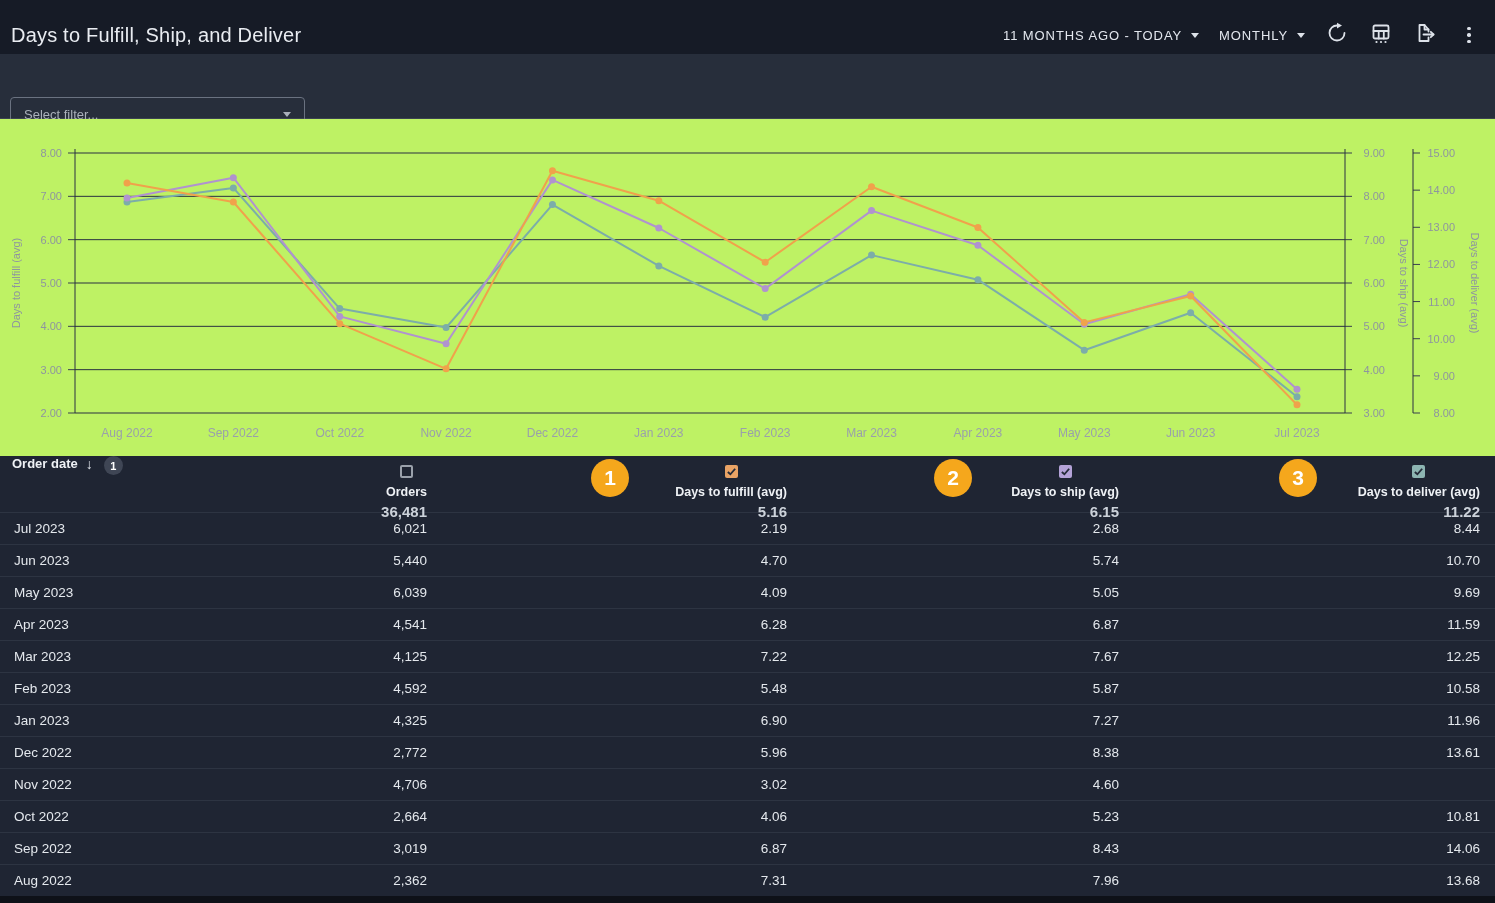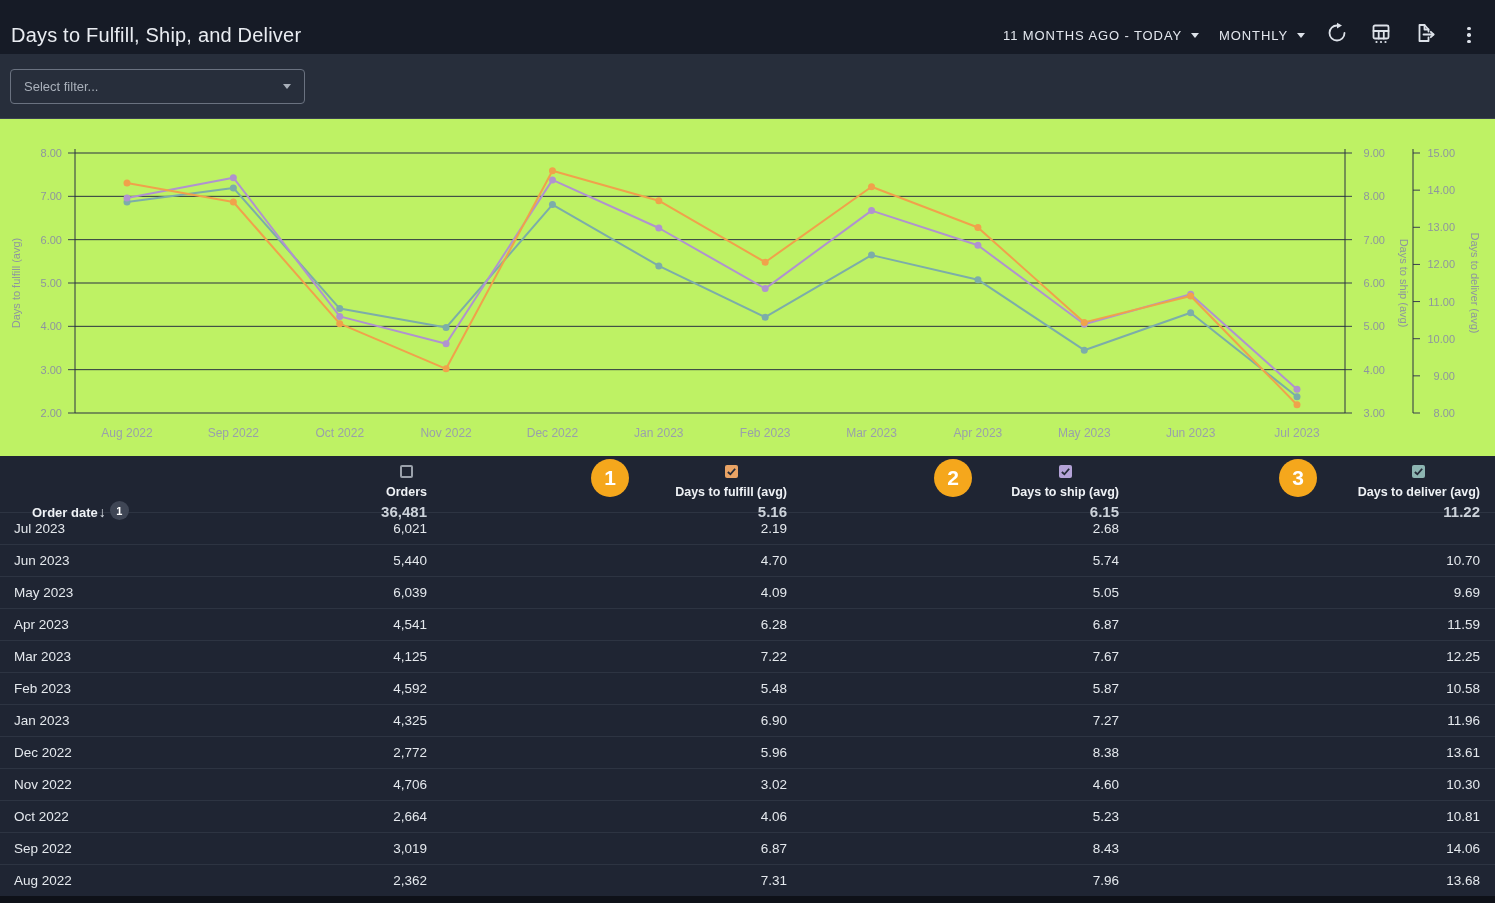--- a/index.html
+++ b/index.html
@@ -8,28 +8,28 @@
   .page-title { font-size:20px; color:#e9ecf1; font-weight:400; letter-spacing:0.2px; }
   .controls { display:flex; align-items:center; gap:20px; color:#e3e7ee; }
   .ctrl-text { font-size:13px; font-weight:400; letter-spacing:0.9px; display:flex; align-items:center; gap:9px; cursor:pointer; white-space:nowrap; }
   .caret { width:0; height:0; border-left:4.5px solid transparent; border-right:4.5px solid transparent; border-top:5.5px solid #dde2e9; }
   .icon-btn { width:24px; height:24px; display:flex; align-items:center; justify-content:center; cursor:pointer; }
   .icon-btn svg { stroke:#dde2e9; fill:none; stroke-width:1.8; stroke-linecap:round; stroke-linejoin:round; }
   .kebab { display:flex; flex-direction:column; gap:3px; align-items:center; }
   .kebab i { width:3.5px; height:3.5px; border-radius:50%; background:#dde2e9; }
 
   .filter-bar { height:65px; background:#272e3b; border-bottom:1px solid #3b4251; padding:15px 0 0 10px; }
-  .select { width:295px; height:35px; border:1px solid #6a7280; border-radius:4px; display:flex; align-items:center; justify-content:space-between; padding:0 13px; color:#a9b0ba; font-size:13px; cursor:pointer; background:transparent; }
+  .select { width:295px; height:35px; border:1px solid #6a7280; border-radius:4px; display:flex; align-items:center; justify-content:space-between; padding:0 13px; color:#a9b0ba; font-size:13px; cursor:pointer; background:transparent;margin-top:28px; }
   .select .caret { border-top-color:#a9b0ba; }
 
   .chart-section { height:337px; background:#bef264; position:relative; }
   .chart-section svg { position:absolute; left:0; top:0; }
 
   .table-header { height:56px; position:relative; display:grid; grid-template-columns:320px 107px 360px 332px 1fr; background:#1f2533; }
-  .th-date { display:flex; align-items:flex-end; padding-left:32px; cursor:pointer; }
+  .th-date { display:flex; align-items:flex-start; padding-left:12px; gap:7px; cursor:pointer; }
   .th-date-label { font-size:13px; font-weight:700; color:#eef1f5; }
   .sort-arrow { font-size:14px; color:#dfe4ea; margin-left:1px; }
   .sort-badge { width:19px; height:19px; border-radius:50%; background:#3f4655; color:#fff; font-size:11px; font-weight:700; display:flex; align-items:center; justify-content:center; margin-left:4px; }
   .th-stack { display:flex; flex-direction:column; align-items:flex-end; padding-top:9px; gap:4px; }
   .th-stack.last { padding-right:15px; }
   .th-line1 { display:flex; align-items:center; gap:7px; font-size:12.5px; font-weight:700; color:#eef1f5; cursor:pointer;flex-direction:column; }
   .th-total { font-size:15px; font-weight:700; color:#ccd2da; }
   .checkbox { width:13px; height:13px; border-radius:2px; display:flex; align-items:center; justify-content:center; cursor:pointer; }
   .checkbox.unchecked { border:2px solid #9aa1ab; background:transparent; }
   .anno-badge { position:absolute; top:3px; width:38px; height:38px; border-radius:50%; color:#fff; font-size:21px; font-weight:700; display:flex; align-items:center; justify-content:center; z-index:2; }
@@ -266,20 +266,21 @@
   <div class="anno-badge anno-2" style="background: rgb(245, 167, 28);">2</div>
   <div class="anno-badge anno-3" style="background: rgb(245, 167, 28);">3</div>
 </div>
 
 <div id="table-body">
     <div class="trow">
       <div class="c-date">Jul 2023</div>
       <div class="c-num">6,021</div>
       <div class="c-num">2.19</div>
       <div class="c-num">2.68</div>
+      <div class="c-num last">8.44</div>
     </div>
     <div class="trow">
       <div class="c-date">Jun 2023</div>
       <div class="c-num">5,440</div>
       <div class="c-num">4.70</div>
       <div class="c-num">5.74</div>
       <div class="c-num last">10.70</div>
     </div>
     <div class="trow">
       <div class="c-date">May 2023</div>
@@ -321,21 +322,20 @@
       <div class="c-num">2,772</div>
       <div class="c-num">5.96</div>
       <div class="c-num">8.38</div>
       <div class="c-num last">13.61</div>
     </div>
     <div class="trow">
       <div class="c-date">Nov 2022</div>
       <div class="c-num">4,706</div>
       <div class="c-num">3.02</div>
       <div class="c-num">4.60</div>
-      <div class="c-num last">10.30</div>
     </div>
     <div class="trow">
       <div class="c-date">Oct 2022</div>
       <div class="c-num">2,664</div>
       <div class="c-num">4.06</div>
       <div class="c-num">5.23</div>
       <div class="c-num last">10.81</div>
     </div>
     <div class="trow">
       <div class="c-date">Sep 2022</div>

